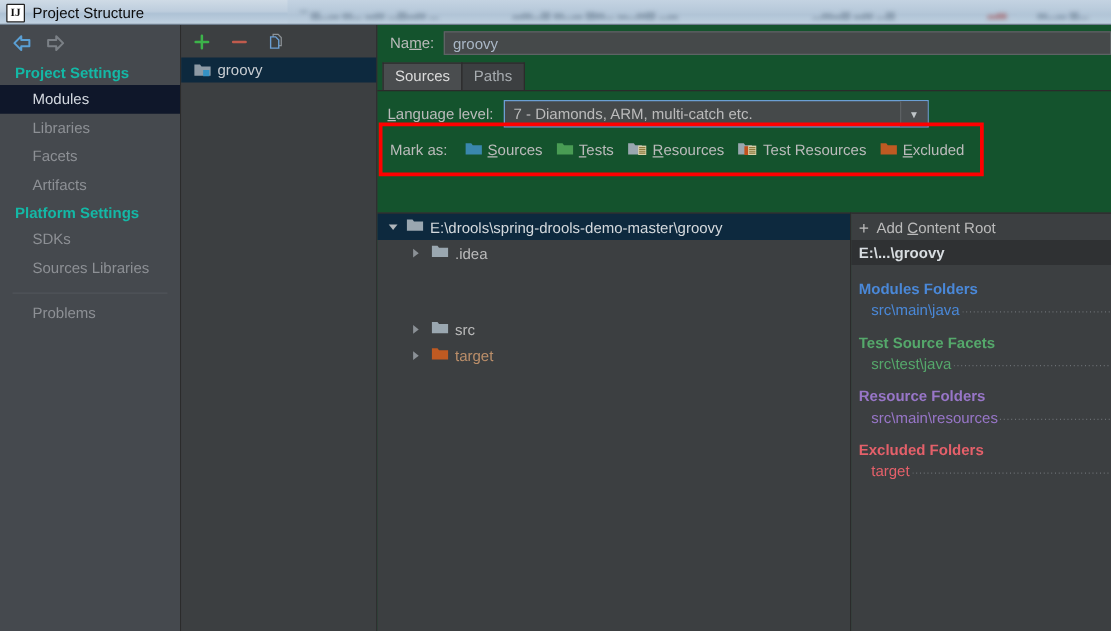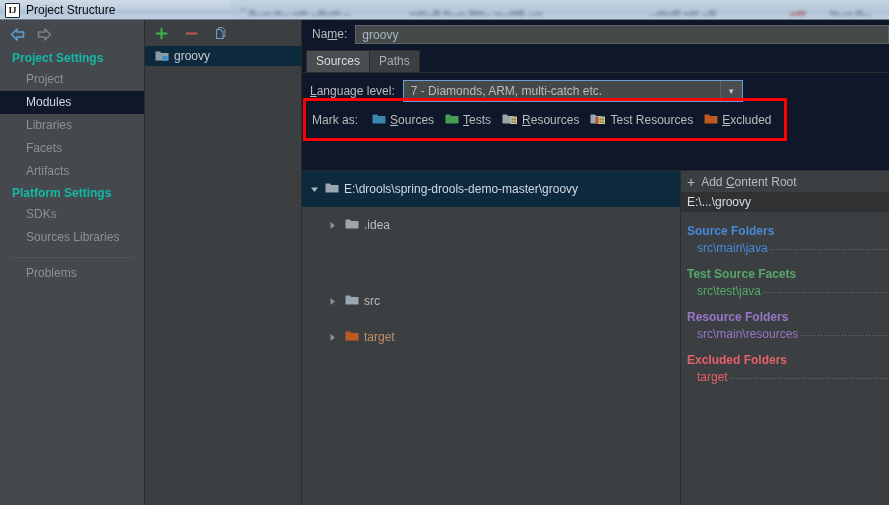--- a/index.html
+++ b/index.html
@@ -70,21 +70,21 @@
     background:#3c3f41;border-right:1px solid #2b2b2b;
   }
   .modtoolbar{height:26px;display:flex;align-items:center;gap:14px;padding-left:8px;}
   .tool-btn{width:16px;height:16px;display:flex;align-items:center;justify-content:center;}
   .mod-item{
     height:20px;display:flex;align-items:center;gap:5px;padding-left:10px;
     background:#0d293e;color:#c8cdd2;font-size:12px;
   }
 
   
-  .editor{position:absolute;left:302px;top:0;right:0;height:485px;background:#0f172a;}
+  .editor{position:absolute;left:302px;top:0;right:0;height:485px;background:#14532d;}
 
   .namerow{height:28px;display:flex;align-items:center;padding-left:10px;gap:8px;}
   .namelabel{color:#bbbbbb;font-size:12px;}
   .namelabel u{text-decoration:underline;}
   .nameinput{
     flex:1;height:19px;background:#45494a;border:1px solid #5e6365;
     color:#a9b7c6;font-size:12px;line-height:19px;padding-left:6px;
     margin-right:0;box-sizing:border-box;
   }
 
@@ -121,32 +121,32 @@
   .mark-label{color:#bbbbbb;font-size:12px;margin-right:14px;}
   .mark-btn{display:flex;align-items:center;gap:4px;margin-right:11px;font-size:12px;color:#bbbbbb;}
   .mark-btn u{text-decoration:underline;}
 
   
   .split{position:absolute;left:0;top:150px;right:0;bottom:0;display:flex;}
   .treepane{
     width:379px;border-right:1px solid #2b2b2b;border-top:1px solid #2b2b2b;
     background:#3c3f41;box-sizing:border-box;
   }
-  .trow{height:36px;display:flex;align-items:center;font-size:12px;color:#bbbbbb;}
+  .trow{height:21px;display:flex;align-items:center;font-size:12px;color:#bbbbbb;}
   .trow.root{background:#0d293e;color:#d4d9dd;}
   .twist{width:13px;height:13px;display:flex;align-items:center;justify-content:center;flex:none;}
   .tlabel{margin-left:5px;}
 
   .infopane{flex:1;background:#3c3f41;border-top:1px solid #2b2b2b;position:relative;overflow:hidden;}
   .addroot{height:21px;display:flex;align-items:center;gap:6px;padding-left:6px;color:#bbbbbb;font-size:12px;}
   .addroot .plus{color:#bbbbbb;font-size:14px;line-height:1;}
   .addroot u{text-decoration:underline;}
   .rootheader{
     height:20px;background:#2f3133;display:flex;align-items:center;padding-left:6px;
-    font-size:12px;font-weight:normal;color:#d8dde1;
+    font-size:12px;font-weight:bold;color:#d8dde1;
   }
   .grp{margin-top:12px;padding-left:6px;}
   .grp-title{font-size:12px;font-weight:bold;}
   .grp-item{font-size:12px;padding-left:10px;margin-top:3px;display:flex;align-items:center;}
   .grp-item .nm{white-space:nowrap;}
   .dots{
     flex:1;height:1px;margin-left:2px;margin-bottom:-3px;
     background-image:linear-gradient(to right,#6e7276 1px,transparent 1px);
     background-size:3px 1px;background-repeat:repeat-x;
   }
@@ -180,21 +180,20 @@
           </svg>
         </span>
         <span class="arrow">
           <svg width="15" height="13" viewBox="0 0 15 13">
             <path d="M8 1 L13.5 6.5 L8 12 L8 9 L1.5 9 L1.5 4 L8 4 Z" fill="none" stroke="#7b8086" stroke-width="1.6" stroke-linejoin="round"></path>
           </svg>
         </span>
       </div>
 
       <div class="side-section">Project Settings</div>
-      <div class="side-item">Project</div>
       <div class="side-item selected">Modules</div>
       <div class="side-item">Libraries</div>
       <div class="side-item">Facets</div>
       <div class="side-item">Artifacts</div>
 
       <div class="side-section">Platform Settings</div>
       <div class="side-item">SDKs</div>
       <div class="side-item">Sources Libraries</div>
 
       <div class="side-sep"></div>
@@ -368,21 +367,21 @@
 
         <div class="infopane">
           <div class="addroot">
             <span class="plus">+</span>
             <span>Add <u>C</u>ontent Root</span>
           </div>
 
           <div class="rootheader">E:\...\groovy</div>
 
           <div class="grp">
-            <div class="grp-title" style="color:#4a88d8;">Source Folders</div>
+            <div class="grp-title" style="color:#4a88d8;">Modules Folders</div>
             <div class="grp-item">
               <span class="nm" style="color:#4a88d8;">src\main\java</span>
               <span class="dots"></span>
             </div>
           </div>
 
           <div class="grp">
             <div class="grp-title" style="color:#55a86b;">Test Source Facets</div>
             <div class="grp-item">
               <span class="nm" style="color:#55a86b;">src\test\java</span>

